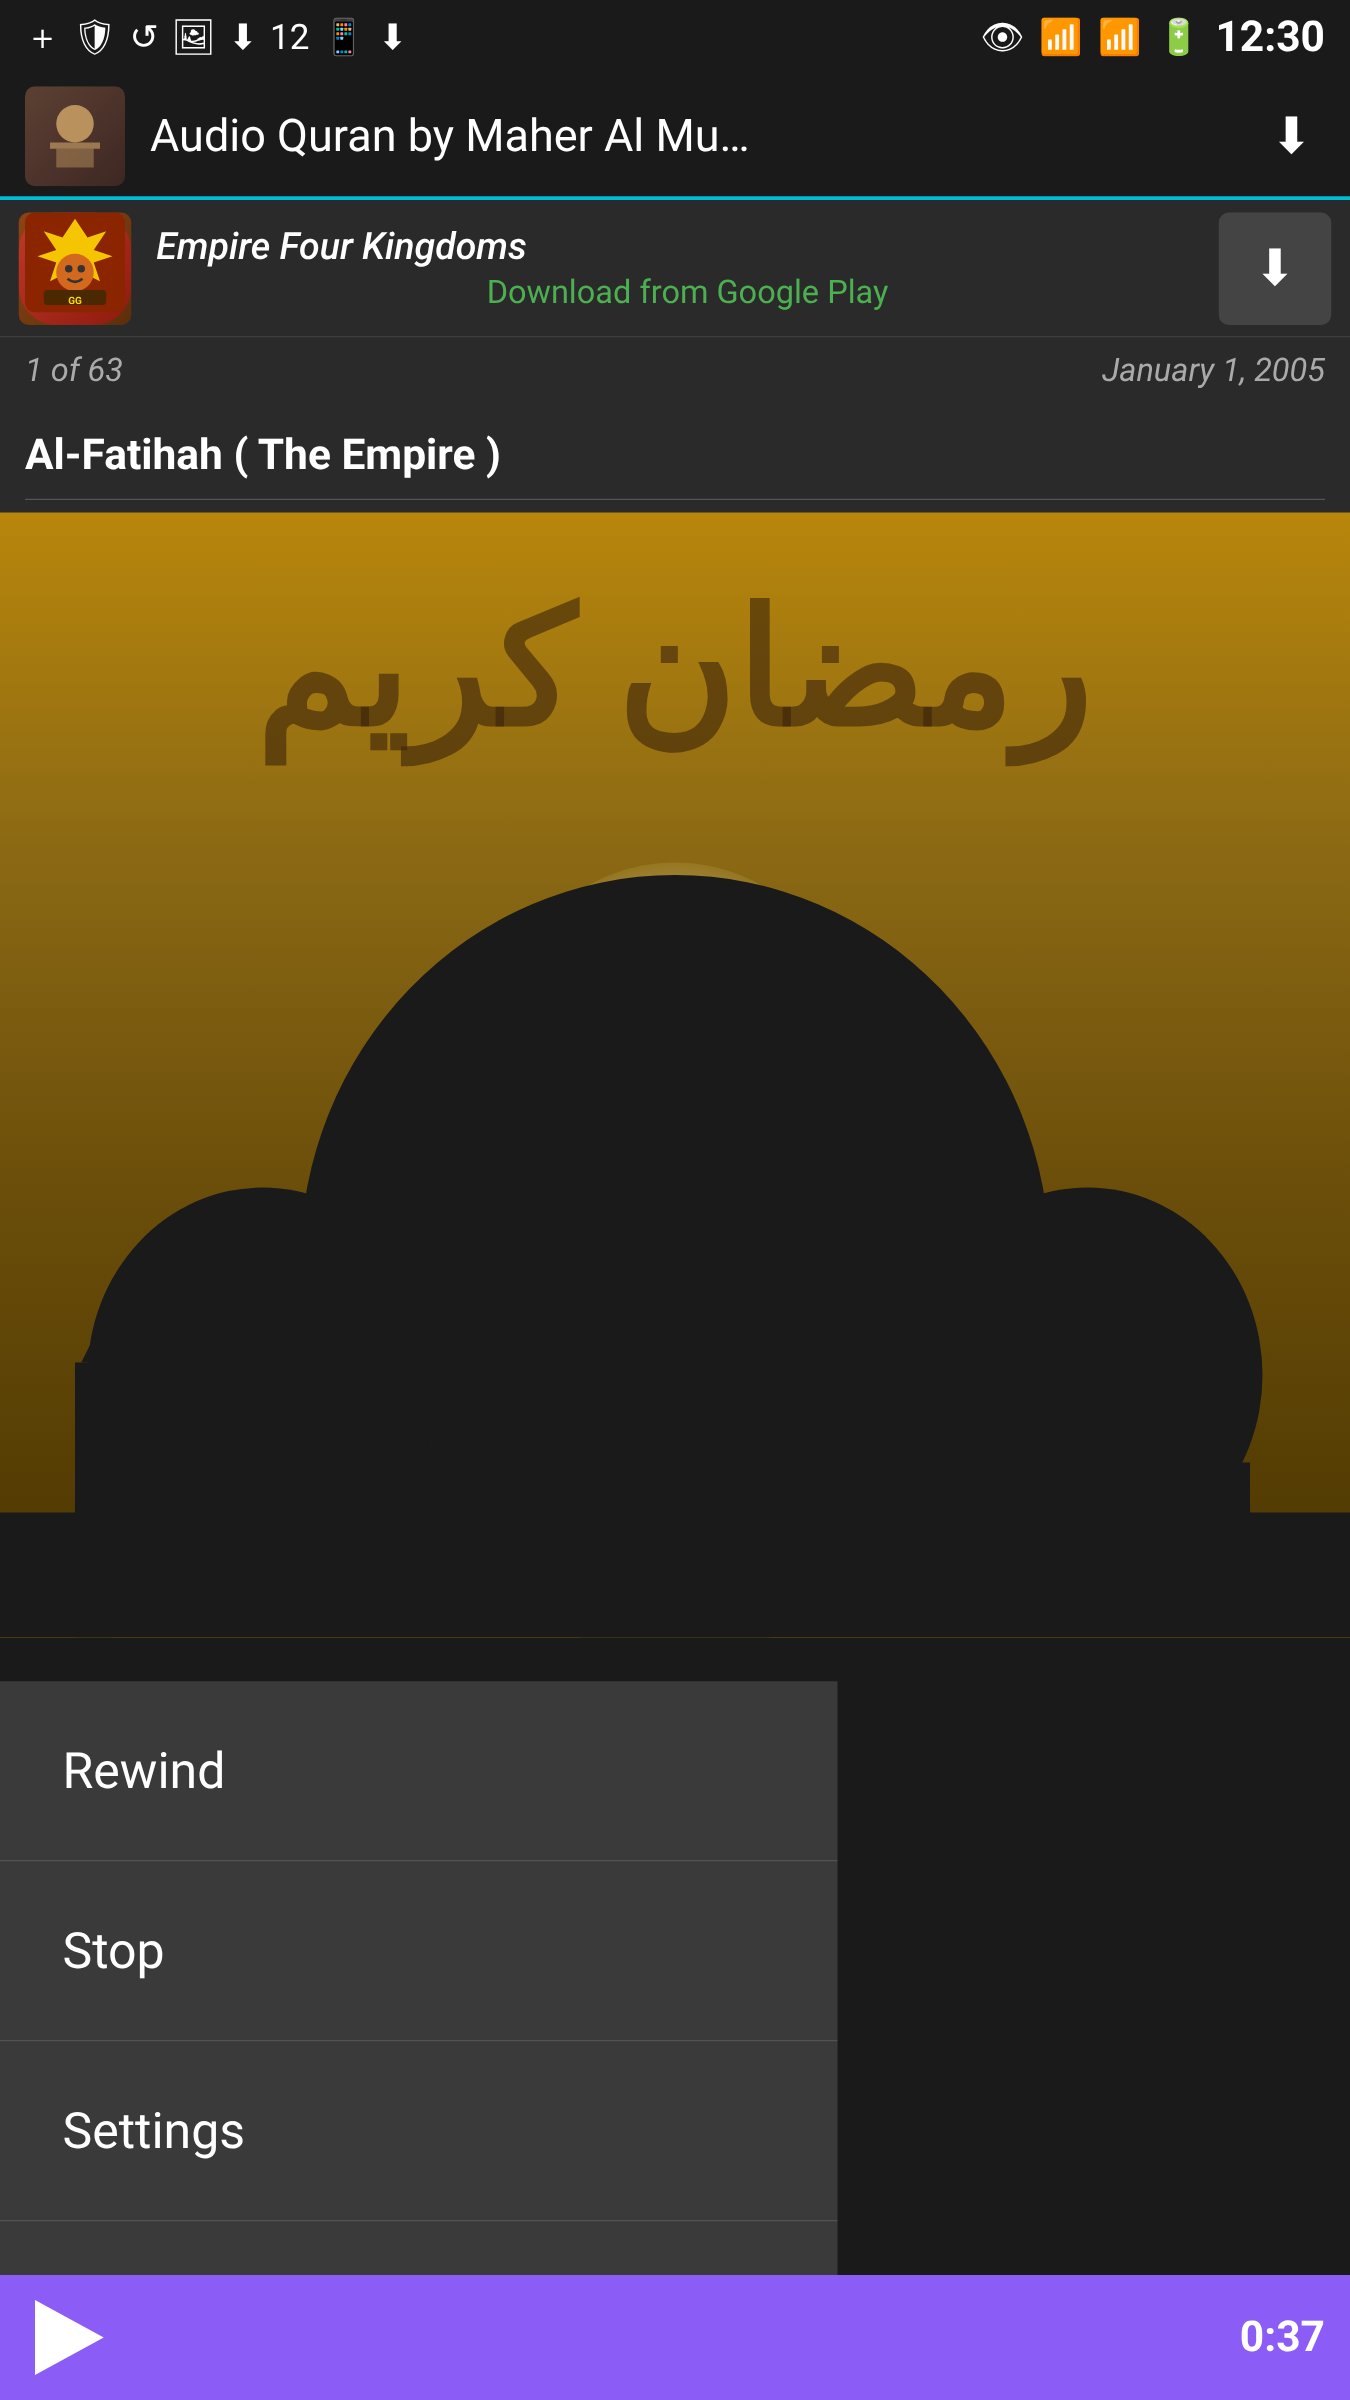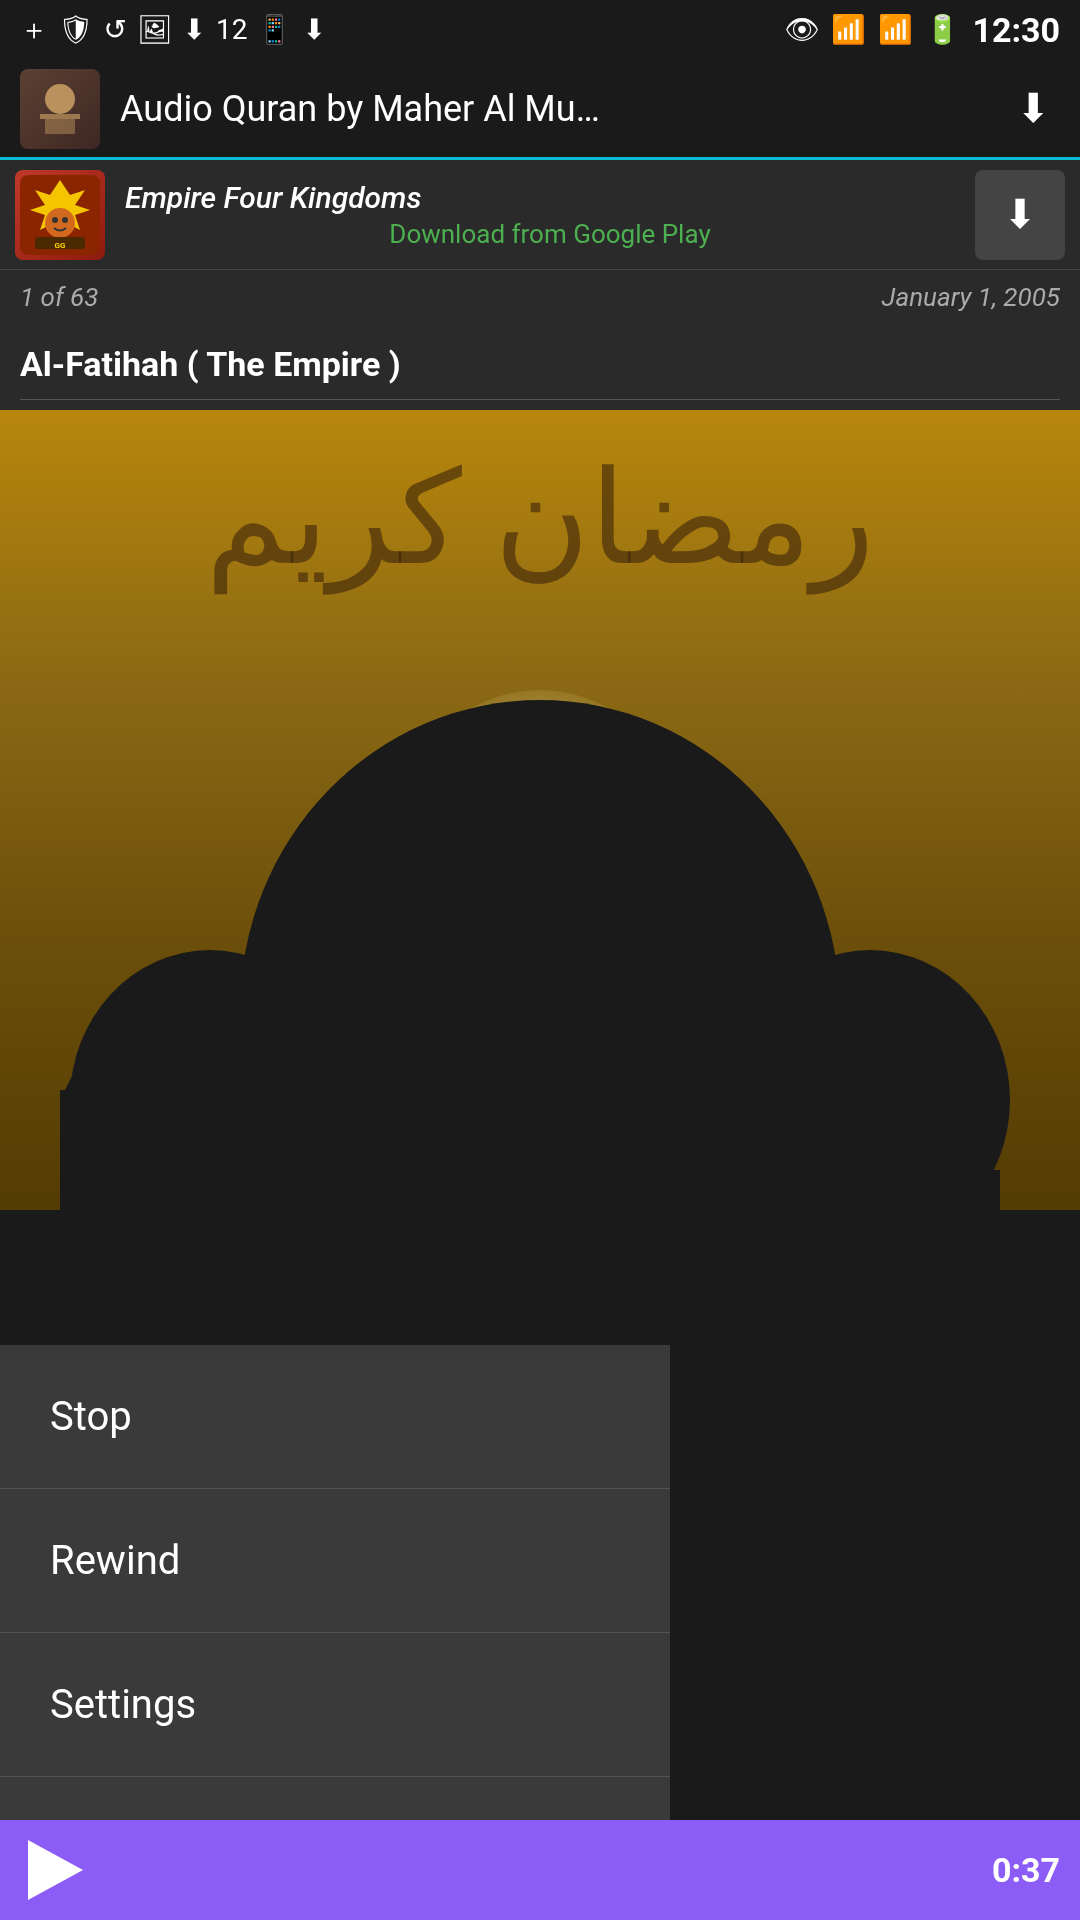--- a/index.html
+++ b/index.html
@@ -126,22 +126,22 @@
       justify-content: center;
       overflow: hidden;
       position: relative;
     }
 
     .ad-icon-inner {
       width: 100%;
       height: 100%;
       background: linear-gradient(135deg, #c0392b, #8e1a0e);
       display: flex;
-      align-items: center;
-      justify-content: center;
+      justify-content: center;
+      border-radius: 30px;
     }
 
     .ad-text-container {
       flex: 1;
     }
 
     .ad-title {
       color: white;
       font-size: 30px;
       font-weight: 500;
@@ -227,27 +227,27 @@
       height: 100%;
       background: linear-gradient(180deg, #b8860b 0%, #8B6914 30%, #6b4e0a 60%, #4a3500 100%);
       position: absolute;
       top: 0;
       left: 0;
     }
 
     
     .arabic-text-overlay {
       position: absolute;
-      top: 32px;
+      top: 48px;
       left: 0;
       width: 100%;
       text-align: center;
       color: rgba(60, 35, 10, 0.6);
       font-size: 130px;
-      font-weight: normal;
+      font-weight: bold;
       font-family: 'Times New Roman', serif;
       z-index: 2;
       letter-spacing: 5px;
     }
 
     
     .moon-glow {
       position: absolute;
       top: 280px;
       left: 50%;
@@ -442,24 +442,24 @@
       <rect x="0" y="600" width="1080" height="100" fill="#1a1a1a"></rect>
 
       <rect x="80" y="560" width="340" height="80" fill="#1a1a1a"></rect>
       <rect x="660" y="560" width="340" height="80" fill="#1a1a1a"></rect>
     </svg>
   </div>
 </div>
 
 <div id="context-menu">
   <div class="menu-item">
+    <span class="menu-item-label">Rewind</span>
+  </div>
+  <div class="menu-item">
     <span class="menu-item-label">Stop</span>
-  </div>
-  <div class="menu-item">
-    <span class="menu-item-label">Rewind</span>
   </div>
   <div class="menu-item">
     <span class="menu-item-label">Settings</span>
   </div>
   <div class="menu-item">
     <span class="menu-item-label">About</span>
   </div>
 </div>
 
 <div id="bottom-bar">

